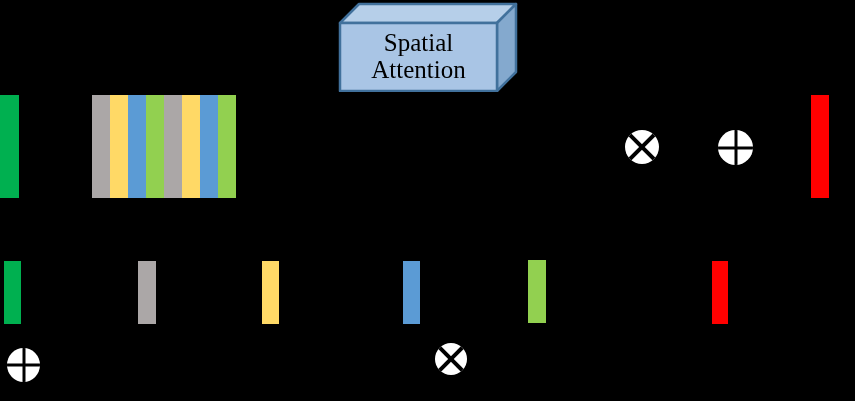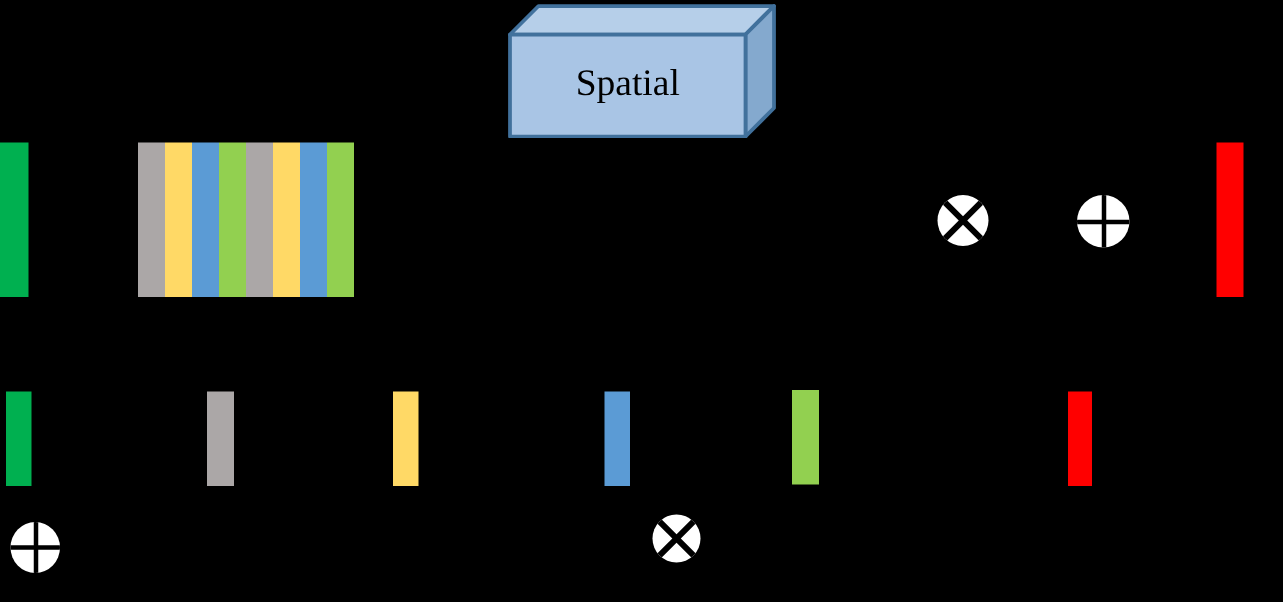--- a/index.html
+++ b/index.html
@@ -71,20 +71,21 @@
       <div class="stripe" style="background: rgb(146, 208, 80);"></div>
     </div>
 
   <svg class="abs" style="left:338px; top:2px;" width="180" height="90">
     <polygon points="2,21 21,2 178,2 159,21" stroke-width="2.5" stroke-linejoin="round" stroke="#41719C" fill="#B6CFE9"></polygon>
     <polygon points="159,21 178,2 178,70 159,89" stroke-width="2.5" stroke-linejoin="round" stroke="#41719C" fill="#84A9CE"></polygon>
     <polygon points="2,21 159,21 159,89 2,89" stroke-width="2.5" stroke-linejoin="round" stroke="#41719C" fill="#A9C5E5"></polygon>
   </svg>
   <div id="box-label" style="color: rgb(0, 0, 0);">
     <span>Spatial</span>
+    <span>Attention</span>
   </div>
 
   <div class="op" style="left: 625px; top: 130px; width: 34px; height: 34px; background: rgb(255, 255, 255);">
     <span class="stroke d1"></span>
     <span class="stroke d2"></span>
   </div>
 
   <div class="op" style="left: 718px; top: 130px; width: 35px; height: 35px; background: rgb(255, 255, 255);">
     <span class="stroke h"></span>
     <span class="stroke v"></span>

